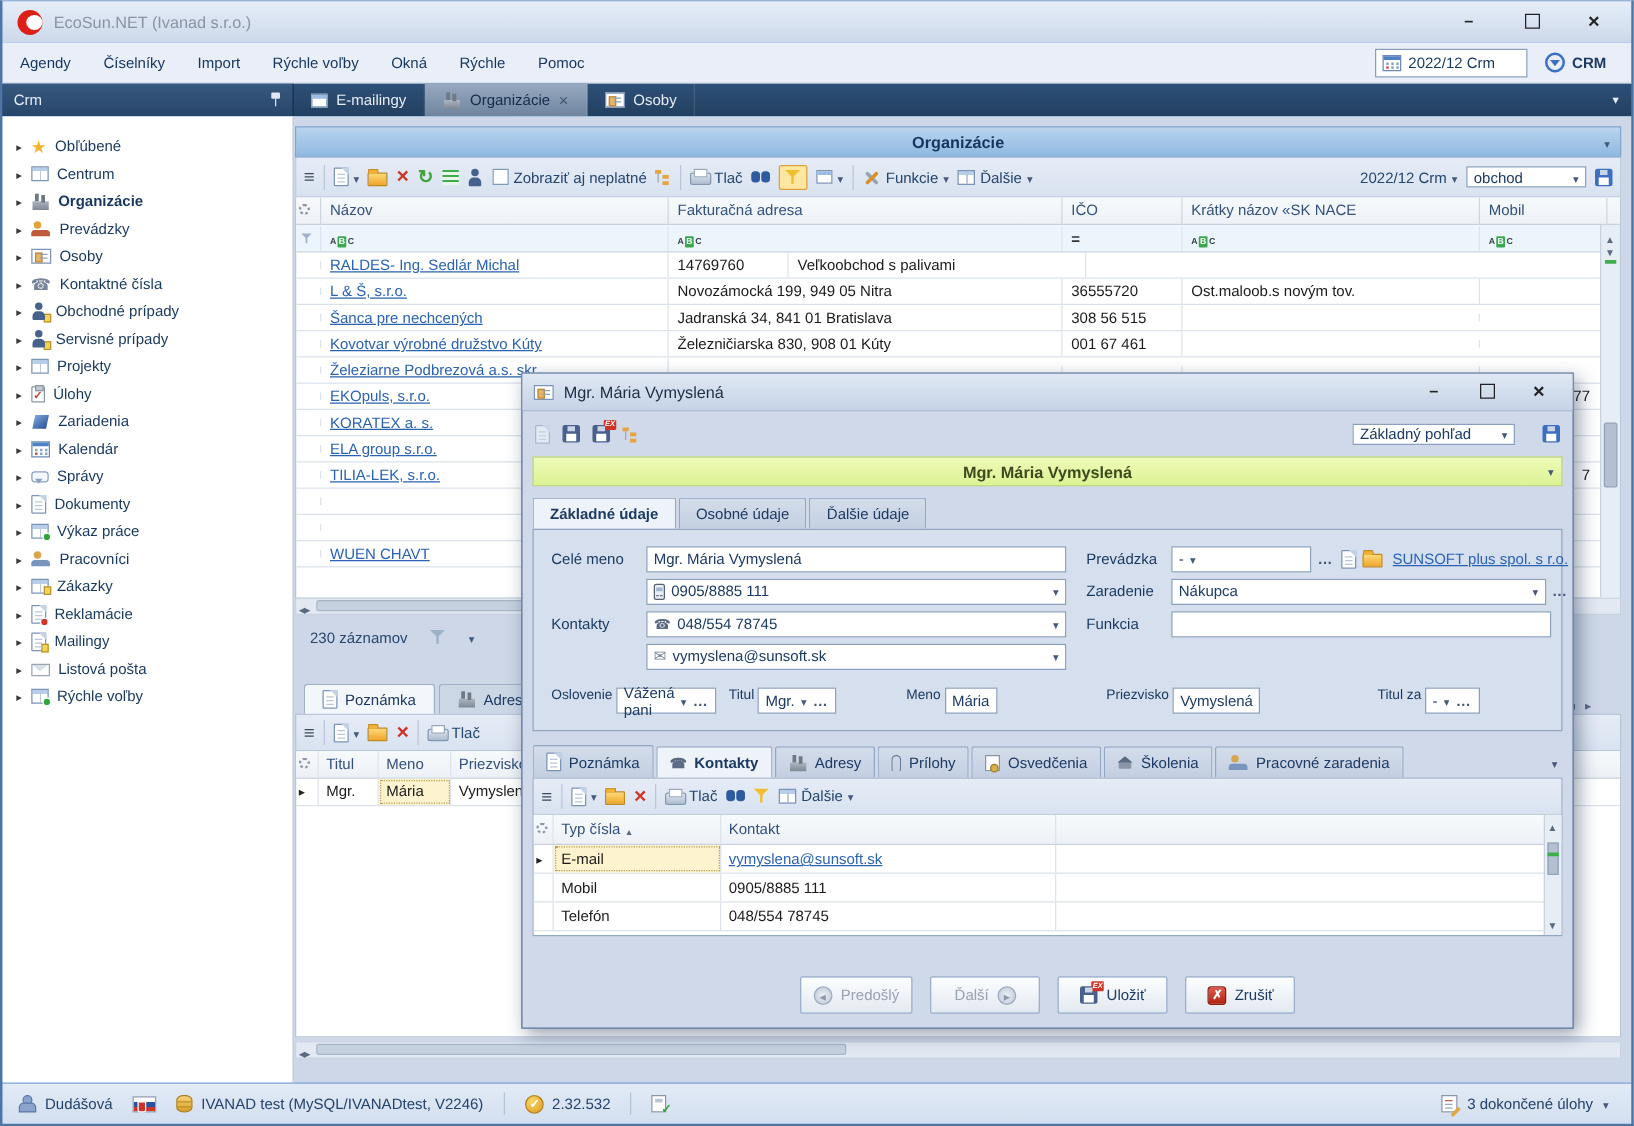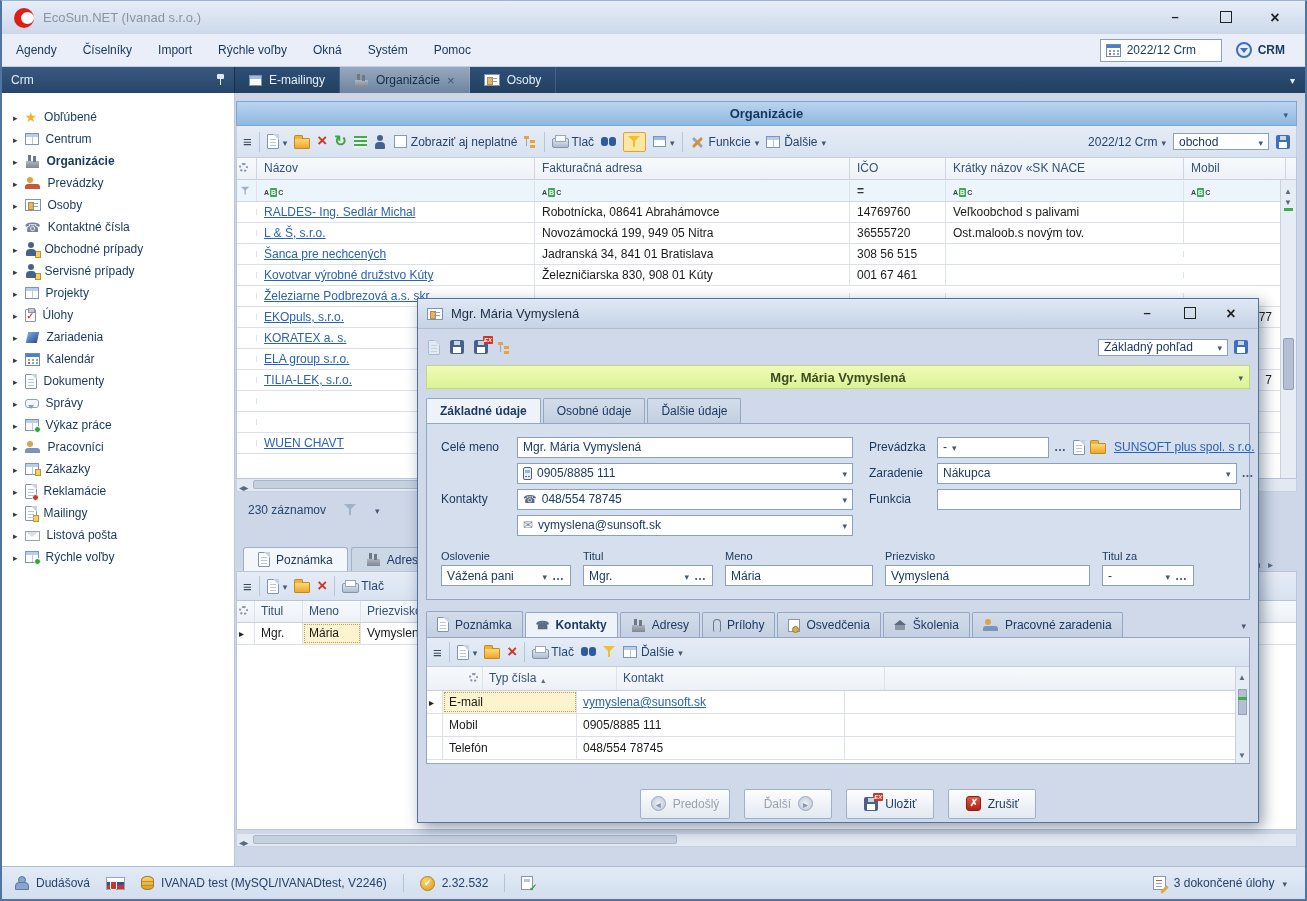--- a/index.html
+++ b/index.html
@@ -215,51 +215,51 @@
 .ic-cancel{width:15px;height:15px;background:linear-gradient(#e05a4a,#b02315);border-radius:3px;border:1px solid #8e1d12;}
 .ic-cancel::before{content:"✗";color:#fff;position:absolute;left:3px;top:0;font-size:10px;font-weight:700;}
 
 
 .dialog { position:absolute; left:415px; top:297px; width:842px; height:525px; background:#cfd9e9;
   border:1px solid #55729c; box-shadow:4px 5px 14px rgba(20,40,70,.45); z-index:10; display:flex; flex-direction:column; }
 .dlg-title { height:30px; flex:none; display:flex; align-items:center; gap:8px; padding:0 9px;
   background:linear-gradient(#dfe8f4,#c6d3e6); border-bottom:1px solid #aebdd4; color:#1c2c44; font-size:13px; }
 .dlg-title .winbtns { gap:26px; }
 .dlg-toolbar { height:36px; flex:none; display:flex; align-items:center; gap:10px; padding:0 10px; }
-.dlg-toolbar .right { margin-left:auto; display:flex; align-items:center; gap:6px; }
+.dlg-toolbar .right { margin-left:auto; display:flex; align-items:center; gap:22px; }
 .dlg-banner { height:24px; flex:none; margin:0 8px; background:linear-gradient(#eefab8,#dcf394); border:1px solid #c2d87e;
   display:flex; align-items:center; justify-content:center; position:relative; }
 .dlg-banner .bt { font-weight:700; font-size:13px; color:#3d4a20; }
 .dlg-banner .g-caret { position:absolute; right:6px; }
 .dlg-tabs { display:flex; gap:2px; margin:9px 8px 0; }
 .dtab { padding:5px 13px; border:1px solid #93a6c2; border-bottom:none; background:linear-gradient(#d3dcea,#c3cfe1);
   border-radius:2px 2px 0 0; color:#1c3a64; }
 .dtab.active { background:#eef2f9; font-weight:700; }
 .dlg-form { margin:0 8px; border:1px solid #93a6c2; background:#d6dfed; padding:11px 14px 13px; flex:none; }
 .frow { display:flex; align-items:center; height:24px; margin-bottom:2px; }
 .flabel { width:76px; flex:none; color:#17375e; }
 .flabel2 { width:68px; flex:none; color:#17375e; }
 .tbox { background:#fff; border:1px solid #8aa0bc; height:21px; display:flex; align-items:center; padding:0 5px; gap:5px; }
 .form-top { display:flex; }
 .fcol-left { width:412px; flex:none; }
 .fcol-right { flex:1; padding-left:16px; }
 .form-bottom { display:flex; gap:12px; margin-top:11px; }
-.fstack { display:flex; flex-direction:column; gap:3px; }
+.fstack { display:flex; flex-direction:row; gap:3px; }
 .fstack .slabel { color:#17375e; font-size:11px; }
 .link { color:#2a62b4; text-decoration:underline; white-space:nowrap; overflow:hidden; }
 .dlg-subtabs { display:flex; gap:2px; margin:11px 8px 0; align-items:flex-end; position:relative; }
 .stab { padding:5px 10px; border:1px solid #93a6c2; border-bottom:none; background:linear-gradient(#d3dcea,#c3cfe1);
   border-radius:2px 2px 0 0; color:#1c3a64; display:flex; align-items:center; gap:6px; }
 .stab.active { background:#eef2f9; font-weight:700; }
 .subtab-caret { margin-left:auto; padding:0 4px 5px 0; }
 .dlg-subpanel { margin:0 8px; border:1px solid #93a6c2; background:#eef2f9; flex:none; }
 .sub-toolbar { height:29px; display:flex; align-items:center; gap:7px; padding:0 6px; background:linear-gradient(#e6ecf6,#d8e2f0); border-bottom:1px solid #c2cddd; }
 .sgrid { position:relative; background:#fff; height:96px; }
 .sg-head,.sg-row { display:flex; height:23px; }
-.sg-head { background:linear-gradient(#f7fafc,#edf1f7); border-bottom:1px solid #c8d0dc; color:#33517c; height:24px;padding-left:40px; }
+.sg-head { background:linear-gradient(#f7fafc,#edf1f7); border-bottom:1px solid #c8d0dc; color:#33517c; height:24px; }
 .sgc { flex:none; padding:4px 6px; border-right:1px solid #dde3ec; white-space:nowrap; overflow:hidden; }
 .s0{width:16px; padding:4px 2px;} .s1{width:134px;} .s2{width:268px;} .s3{flex:1; border-right:none;}
 .sg-row { border-bottom:1px solid #dbe1ea; color:#1a1a1a; }
 .svscroll { position:absolute; top:0; right:0; bottom:0; width:14px; background:#e7edf5; border-left:1px solid #c8d2de; }
 .svs-thumb { position:absolute; top:22px; left:2px; width:9px; height:26px; background:#b4c0d2; border:1px solid #93a2b8; }
 .svs-split { position:absolute; top:30px; left:2px; width:9px; height:3px; background:#3fae4a; }
 .dlg-buttons { flex:1; display:flex; align-items:center; justify-content:center; gap:14px; padding-top:21px; }
 .btn { height:30px; min-width:88px; display:inline-flex; align-items:center; justify-content:center; gap:7px;
   background:linear-gradient(#fcfdfe,#e3e9f1); border:1px solid #9cb0cc; border-radius:2px; color:#1c3a64; padding:0 10px; }
 .btn.disabled { color:#98a2b0; }
@@ -285,21 +285,21 @@
       <span class="wb wb-close"></span>
     </span>
   </div>
 
   <div class="menubar">
     <span class="menu-item">Agendy</span>
     <span class="menu-item">Číselníky</span>
     <span class="menu-item">Import</span>
     <span class="menu-item">Rýchle voľby</span>
     <span class="menu-item">Okná</span>
-    <span class="menu-item">Systém</span>
+    <span class="menu-item">Rýchle</span>
     <span class="menu-item">Pomoc</span>
     <span class="menubar-right">
       <span class="period-box">
         <span class="ic ic-cal"></span>
         <span>2022/12 Crm</span>
       </span>
       <span class="crm-btn">
         <span class="ic ic-crm"></span>
         <span>CRM</span>
       </span>
@@ -389,27 +389,27 @@
           <span class="ic ic-diamond"></span>
           <span class="lbl">Zariadenia</span>
         </div>
       <div class="side-item">
           <span class="tri"></span>
           <span class="ic ic-cal"></span>
           <span class="lbl">Kalendár</span>
         </div>
       <div class="side-item">
           <span class="tri"></span>
+          <span class="ic ic-bubble"></span>
+          <span class="lbl">Správy</span>
+        </div>
+      <div class="side-item">
+          <span class="tri"></span>
           <span class="ic ic-doc"></span>
           <span class="lbl">Dokumenty</span>
-        </div>
-      <div class="side-item">
-          <span class="tri"></span>
-          <span class="ic ic-bubble"></span>
-          <span class="lbl">Správy</span>
         </div>
       <div class="side-item">
           <span class="tri"></span>
           <span class="ic ic-grid">
             <i class="badge-green"></i>
           </span>
           <span class="lbl">Výkaz práce</span>
         </div>
       <div class="side-item">
           <span class="tri"></span>
@@ -533,21 +533,20 @@
                 <em></em>
               </span></div>
           <div class="gc c5"><span class="abc">
                 <em></em>
               </span></div>
         </div>
 
         <div class="g-row">
             <div class="gc c0"></div>
             <div class="gc c1"><a class="lnk">RALDES- Ing. Sedlár Michal</a></div>
-            <div class="gc c2">Robotnícka, 08641 Abrahámovce</div>
             <div class="gc c3">14769760</div>
             <div class="gc c4">Veľkoobchod s palivami</div>
             <div class="gc c5 mob"></div>
           </div>
         <div class="g-row">
             <div class="gc c0"></div>
             <div class="gc c1"><a class="lnk">L &amp; Š, s.r.o.</a></div>
             <div class="gc c2">Novozámocká 199, 949 05 Nitra</div>
             <div class="gc c3">36555720</div>
             <div class="gc c4">Ost.maloob.s novým tov.</div>

